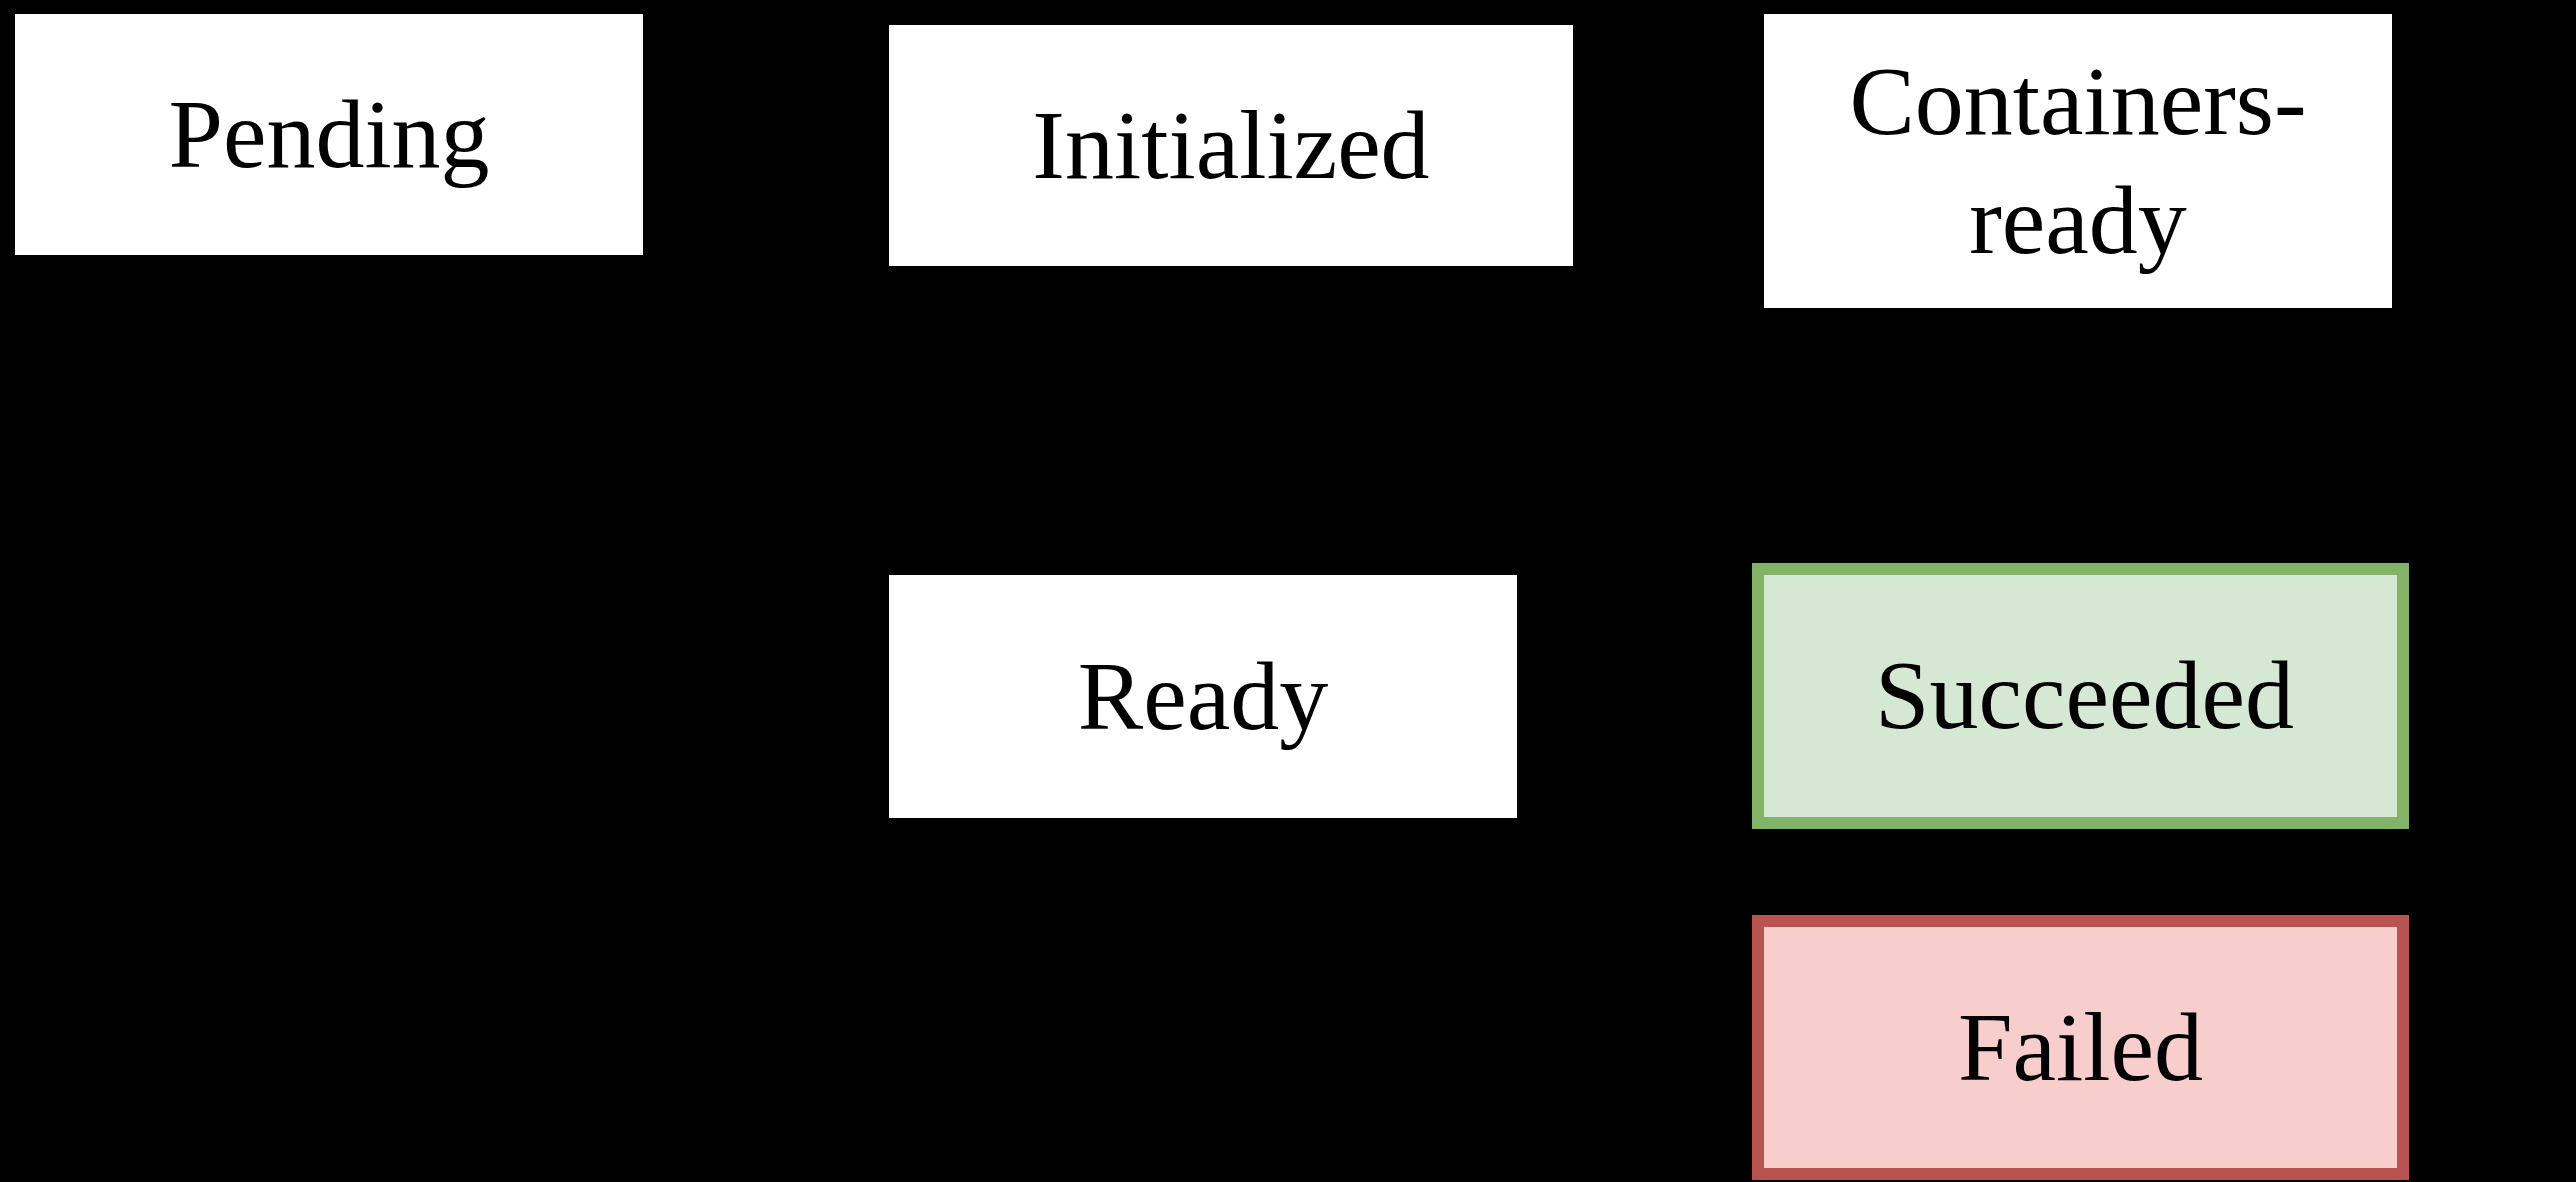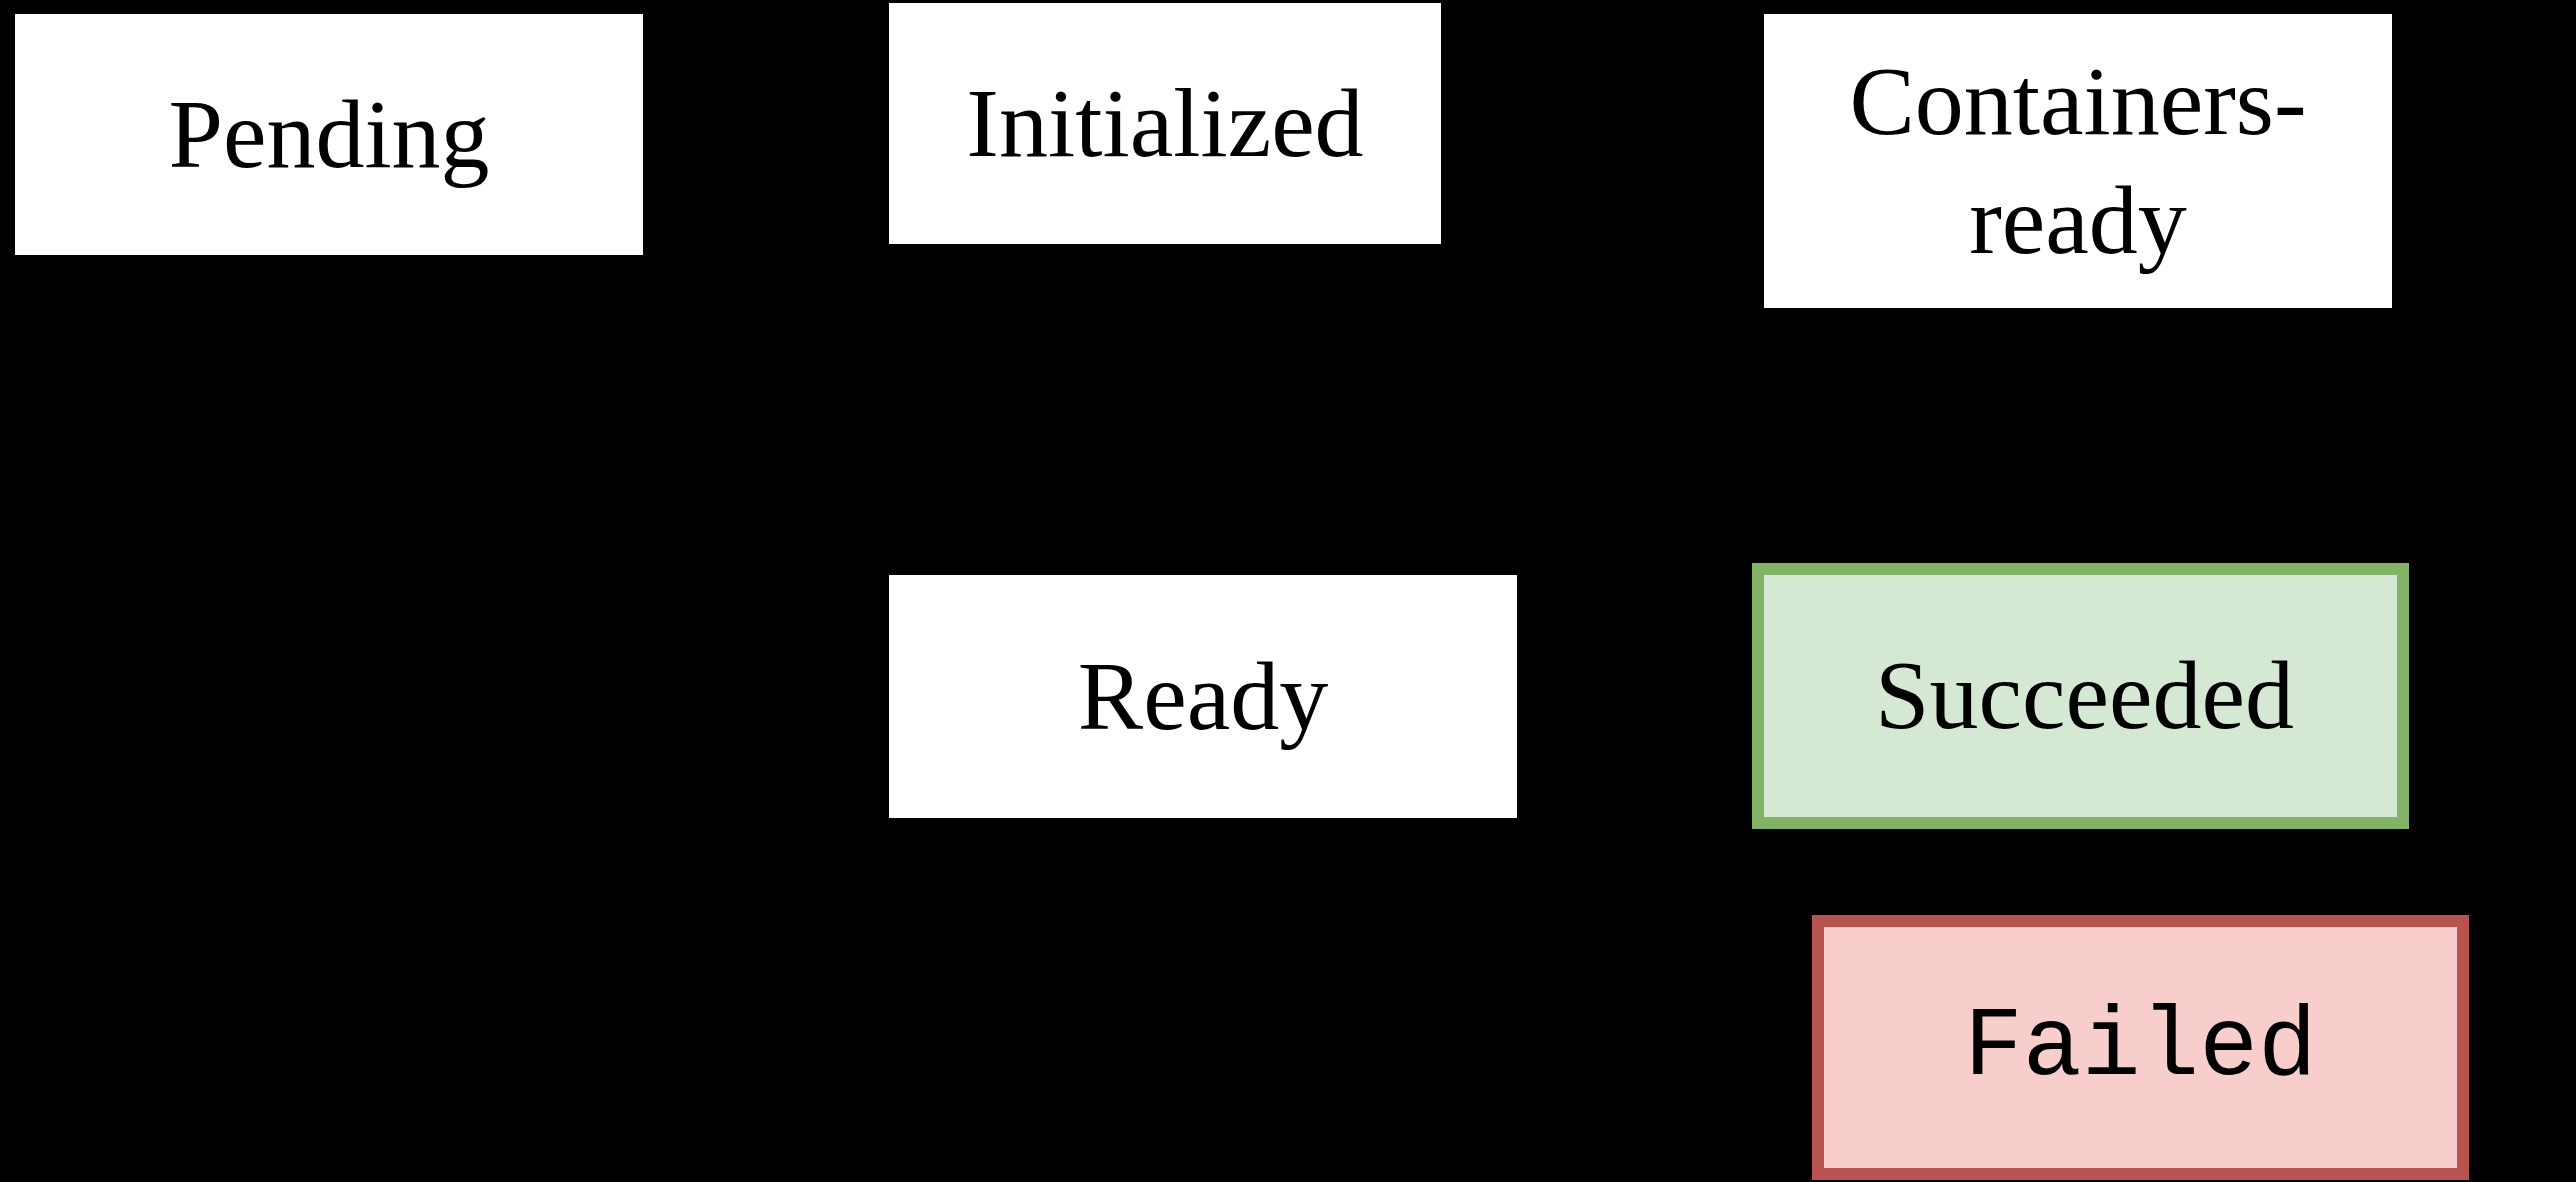--- a/index.html
+++ b/index.html
@@ -25,29 +25,29 @@
     font-family: "Liberation Serif", "DejaVu Serif", serif;
     font-size: 98px;
     line-height: 1.22;
     box-sizing: border-box;
   }
   .node-label {
     white-space: pre-line;
   }
   
   .node--pending          { left: 15px;   top: 14.3px;   width: 628px; height: 241px; }
-  .node--initialized      { left: 889px; top: 3px;   width: 552px; height: 241px; }
+  .node--initialized      { left: 889px; top: 25px;   width: 684px; height: 241px; }
   .node--containers-ready { left: 1764px; top: 14.3px;   width: 628px; height: 294px; }
   
   .node--ready            { left: 889px; top: 575px;  width: 628px; height: 243px; }
   .node--succeeded        { left: 1752px; top: 563px;  width: 657px; height: 266px;
                             border: 12px solid transparent; padding-left: 8px; }
   
-  .node--failed           { left: 1812px; top: 915px; width: 657px; height: 265px;
-                            border: 12px solid transparent; font-family: Liberation Mono, monospace; }
+  .node--failed           { left: 1752px; top: 915px; width: 657px; height: 265px;
+                            border: 12px solid transparent; }
 </style>
 </head>
 <body>
 
 <div class="canvas">
 
   <div class="node node--pending" style="background: rgb(255, 255, 255); text-align: center;">
     <span class="node-label">Pending</span>
   </div>
 

